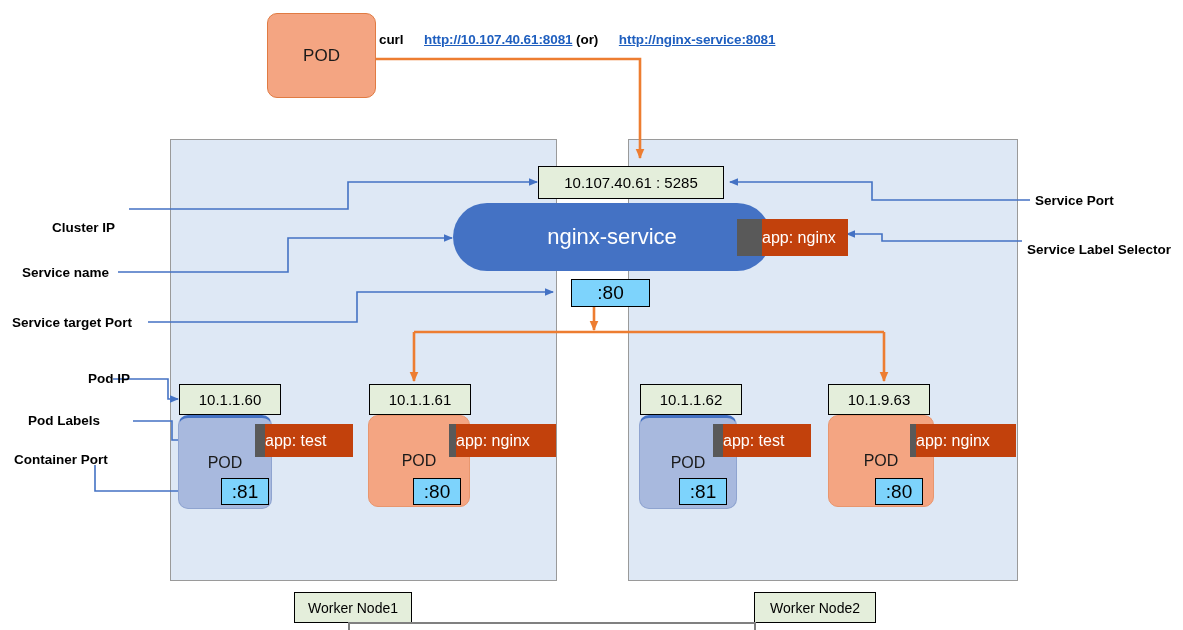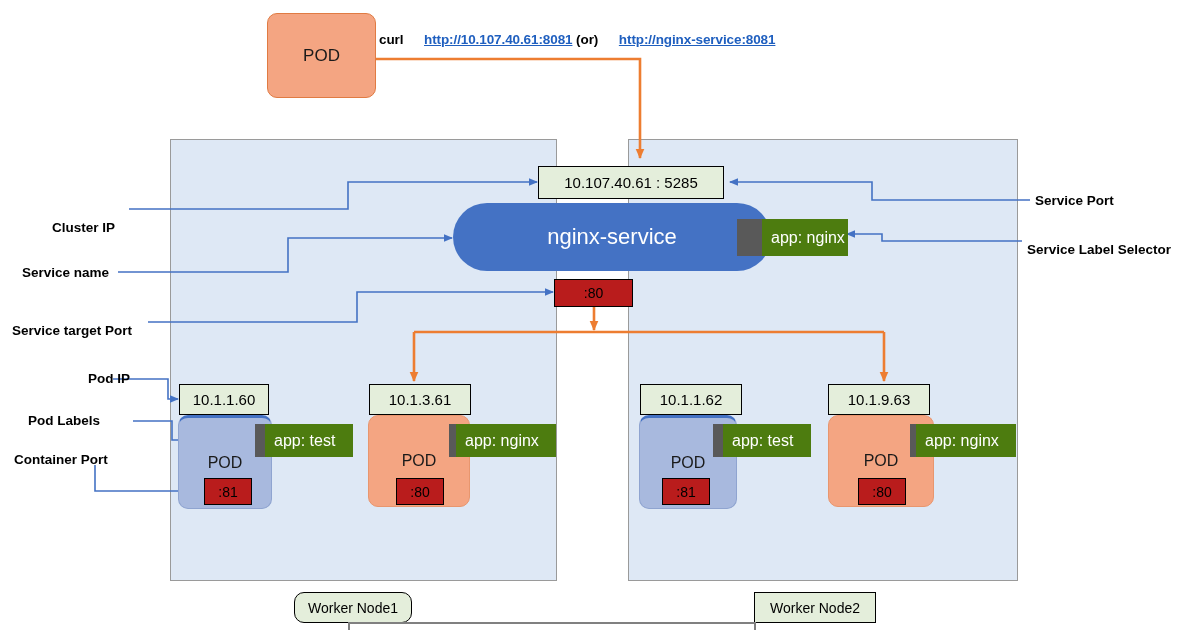--- a/index.html
+++ b/index.html
@@ -23,31 +23,31 @@
   
   .svc{position:absolute;left:453px;top:203px;width:318px;height:68px;
        background:#4472C4;border-radius:34px;
        display:flex;align-items:center;justify-content:center;
        color:#fff;font-size:22px;}
 
   
   .gbox{position:absolute;background:#E4EEDB;border:1px solid #000;
         display:flex;align-items:center;justify-content:center;
         font-size:15px;color:#000;box-sizing:border-box;}
-  .wbox{position:absolute;background:#b91c1c;border:1.5px solid #000;
+  .wbox{position:absolute;background:#7dd3fc;border:1.5px solid #000;
         display:flex;align-items:center;justify-content:center;
-        font-size:14px;color:#000;box-sizing:border-box;}
+        font-size:19px;color:#000;box-sizing:border-box;margin-left:17px;}
   .nodelabel{position:absolute;background:#E4EEDB;border:1px solid #000;
         display:flex;align-items:center;justify-content:center;
         font-size:14px;color:#000;box-sizing:border-box;}
 
   
-  .badge{position:absolute;background:#4d7c0f;color:#fff;
+  .badge{position:absolute;background:#c2410c;color:#fff;
          display:flex;align-items:center;font-size:16px;
-         padding-left:9px;box-sizing:border-box;}
+         padding-left:0;box-sizing:border-box;}
   .badge.dark{background:#595959;}
 
   
   .pod{position:absolute;border-radius:10px;display:flex;
        align-items:center;justify-content:center;font-size:16px;color:#1a1a1a;}
   .pod.blue{background:#A8B9DE;border:1px solid #8FA4D0;border-top:3px solid #4472C4;}
   .pod.orange{background:#F4A582;border:1px solid #E8966E;}
   .pod .podtxt{position:absolute;left:0;right:0;top:50%;transform:translateY(-50%);
        text-align:center;}
 
@@ -136,44 +136,44 @@
 <div class="badge" style="left:762px;top:219px;width:86px;height:37px;">
   <span>app: nginx</span>
 </div>
 
 <div class="wbox" style="left:554px;top:279px;width:79px;height:28px;">
   <span>:80</span>
 </div>
 
 <div class="cap" style="left:52px;top:220px;"><span>Cluster IP</span></div>
 <div class="cap" style="left:22px;top:265px;"><span>Service name</span></div>
-<div class="cap" style="left:12px;top:315px;margin-top:8px;"><span>Service target Port</span></div>
+<div class="cap" style="left:12px;top:315px;"><span>Service target Port</span></div>
 <div class="cap" style="left:54px;top:371px;margin-left:34px;"><span>Pod IP</span></div>
 <div class="cap" style="left:28px;top:413px;"><span>Pod Labels</span></div>
 <div class="cap" style="left:14px;top:452px;"><span>Container Port</span></div>
 
 <div class="cap" style="left:1035px;top:193px;"><span>Service Port</span></div>
 <div class="cap" style="left:1027px;top:242px;"><span>Service Label Selector</span></div>
 
-<div class="gbox" style="left:179px;top:384px;width:90px;height:31px;">
+<div class="gbox" style="left:179px;top:384px;width:102px;height:31px;">
   <span>10.1.1.60</span>
 </div>
 <div class="pod blue" style="left:178px;top:415px;width:92px;height:90px;">
   <span class="podtxt">POD</span>
 </div>
 <div class="badge dark" style="left:255px;top:424px;width:38px;height:33px;padding-left:0;"></div>
 <div class="badge" style="left:265px;top:424px;width:88px;height:33px;">
   <span>app: test</span>
 </div>
 <div class="wbox" style="left:204px;top:478px;width:48px;height:27px;">
   <span>:81</span>
 </div>
 
 <div class="gbox" style="left:369px;top:384px;width:102px;height:31px;">
-  <span>10.1.3.61</span>
+  <span>10.1.1.61</span>
 </div>
 <div class="pod orange" style="left:368px;top:415px;width:100px;height:90px;">
   <span class="podtxt">POD</span>
 </div>
 <div class="badge dark" style="left:449px;top:424px;width:34px;height:33px;padding-left:0;"></div>
 <div class="badge" style="left:456px;top:424px;width:100px;height:33px;">
   <span>app: nginx</span>
 </div>
 <div class="wbox" style="left:396px;top:478px;width:48px;height:27px;">
   <span>:80</span>
@@ -200,20 +200,20 @@
   <span class="podtxt">POD</span>
 </div>
 <div class="badge dark" style="left:910px;top:424px;width:34px;height:33px;padding-left:0;"></div>
 <div class="badge" style="left:916px;top:424px;width:100px;height:33px;">
   <span>app: nginx</span>
 </div>
 <div class="wbox" style="left:858px;top:478px;width:48px;height:27px;">
   <span>:80</span>
 </div>
 
-<div class="nodelabel" style="left:294px;top:592px;width:118px;height:31px;border-radius:10px;">
+<div class="nodelabel" style="left:294px;top:592px;width:118px;height:31px;">
   <span>Worker Node1</span>
 </div>
 <div class="nodelabel" style="left:754px;top:592px;width:122px;height:31px;">
   <span>Worker Node2</span>
 </div>
 
 <div class="bottom-partial"></div>
 
 </body></html>

